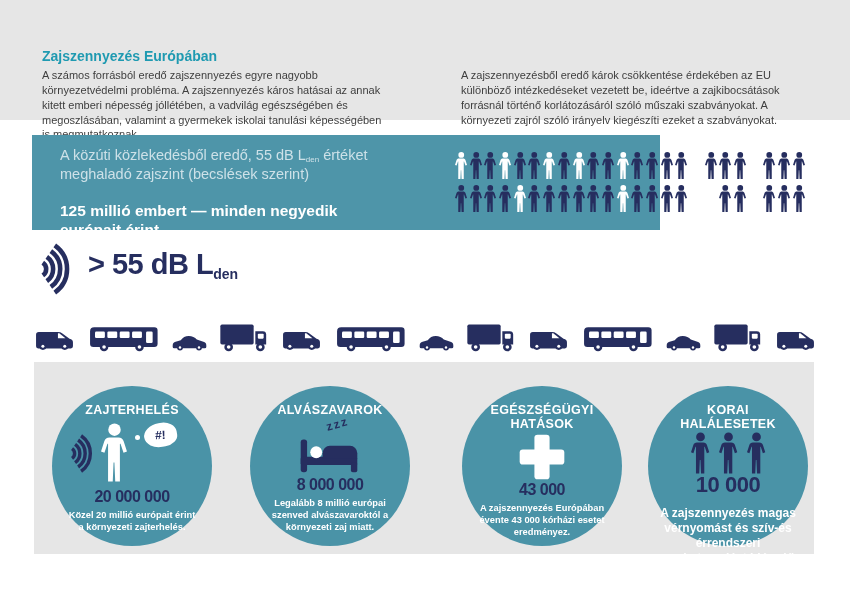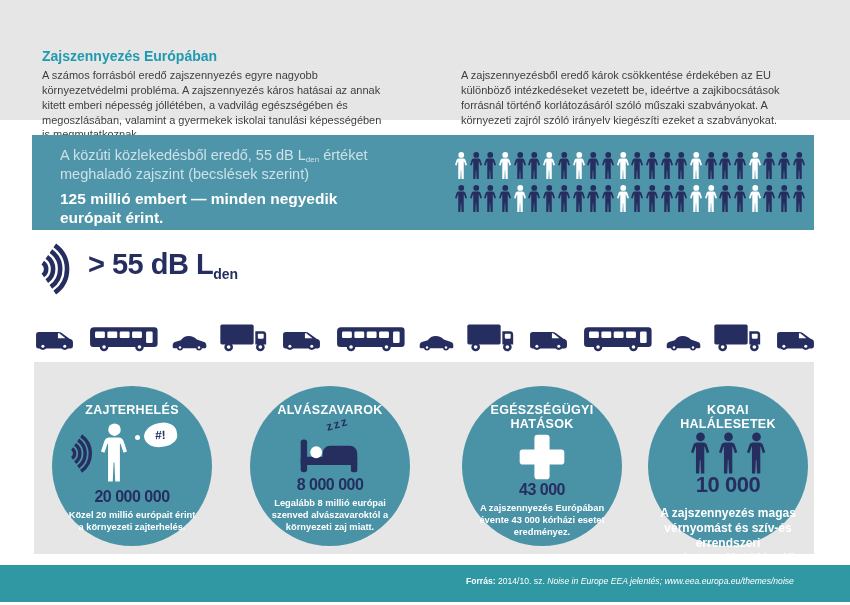--- a/index.html
+++ b/index.html
@@ -17,24 +17,24 @@
   #page{position:relative;width:850px;height:605px;background:#fff;overflow:hidden}
 
   
   .top-band{position:absolute;left:0;top:0;width:850px;height:120px;background:var(--gray)}
   .h-title{position:absolute;left:42px;top:48px;font-size:14px;font-weight:bold;color:var(--heading)}
   .h-para{position:absolute;top:68px;font-size:11px;line-height:1.35;color:var(--body)}
   .h-left{left:42px;width:347px}
   .h-right{left:461px;width:357px}
 
   
-  .banner{position:absolute;left:32px;top:135px;width:782px;height:95px;background:var(--teal-banner)}
+  .banner{position:absolute;left:32px;top:135px;width:628px;height:95px;background:var(--teal-banner)}
   .banner-text{position:absolute;left:28px;top:11px;width:360px}
   .bt-light{font-size:14.5px;color:#cde1e8;line-height:1.27;width:352px}
-  .bt-bold{font-size:15.5px;color:#fff;font-weight:bold;line-height:1.25;margin-top:5px;width:300px}
+  .bt-bold{font-size:15.5px;color:#fff;font-weight:bold;line-height:1.25;margin-top:17px;width:300px}
   .subsc{font-size:0.55em}
   .bt-light .subsc{vertical-align:-0.25em}
 
   .people{position:absolute;left:423px;top:16px;display:flex;flex-direction:column;gap:4px}
   .people-row{display:flex;gap:2.2px}
   .pp{width:12.5px;height:29px;color:var(--navy)}
   .pp-white{color:#fff}
 
   
   .db-icon{position:absolute;left:35px;top:241px;width:38px;height:56px;color:var(--navy)}
@@ -428,17 +428,14 @@
               <use href="#sym-person"></use>
             </svg>
         </div>
       </div>
       <div class="c-value">10 000</div>
       <div class="c-caption">A zajszennyezés magas vérnyomást és szív-és érrendszeri megbetegedést idéz elő, amely a becslések szerint Európában évente 10 000 korai halált okoz.</div>
     </div>
 
   </div>
 
-  <div class="footer">
-    <div class="footer-text"><span class="lbl">Forrás:</span><span> 2014/10. sz. </span><span class="ital">Noise in Europe EEA jelentés; www.eea.europa.eu/themes/noise</span></div>
-  </div>
 
 </div>
 
 </body></html>

